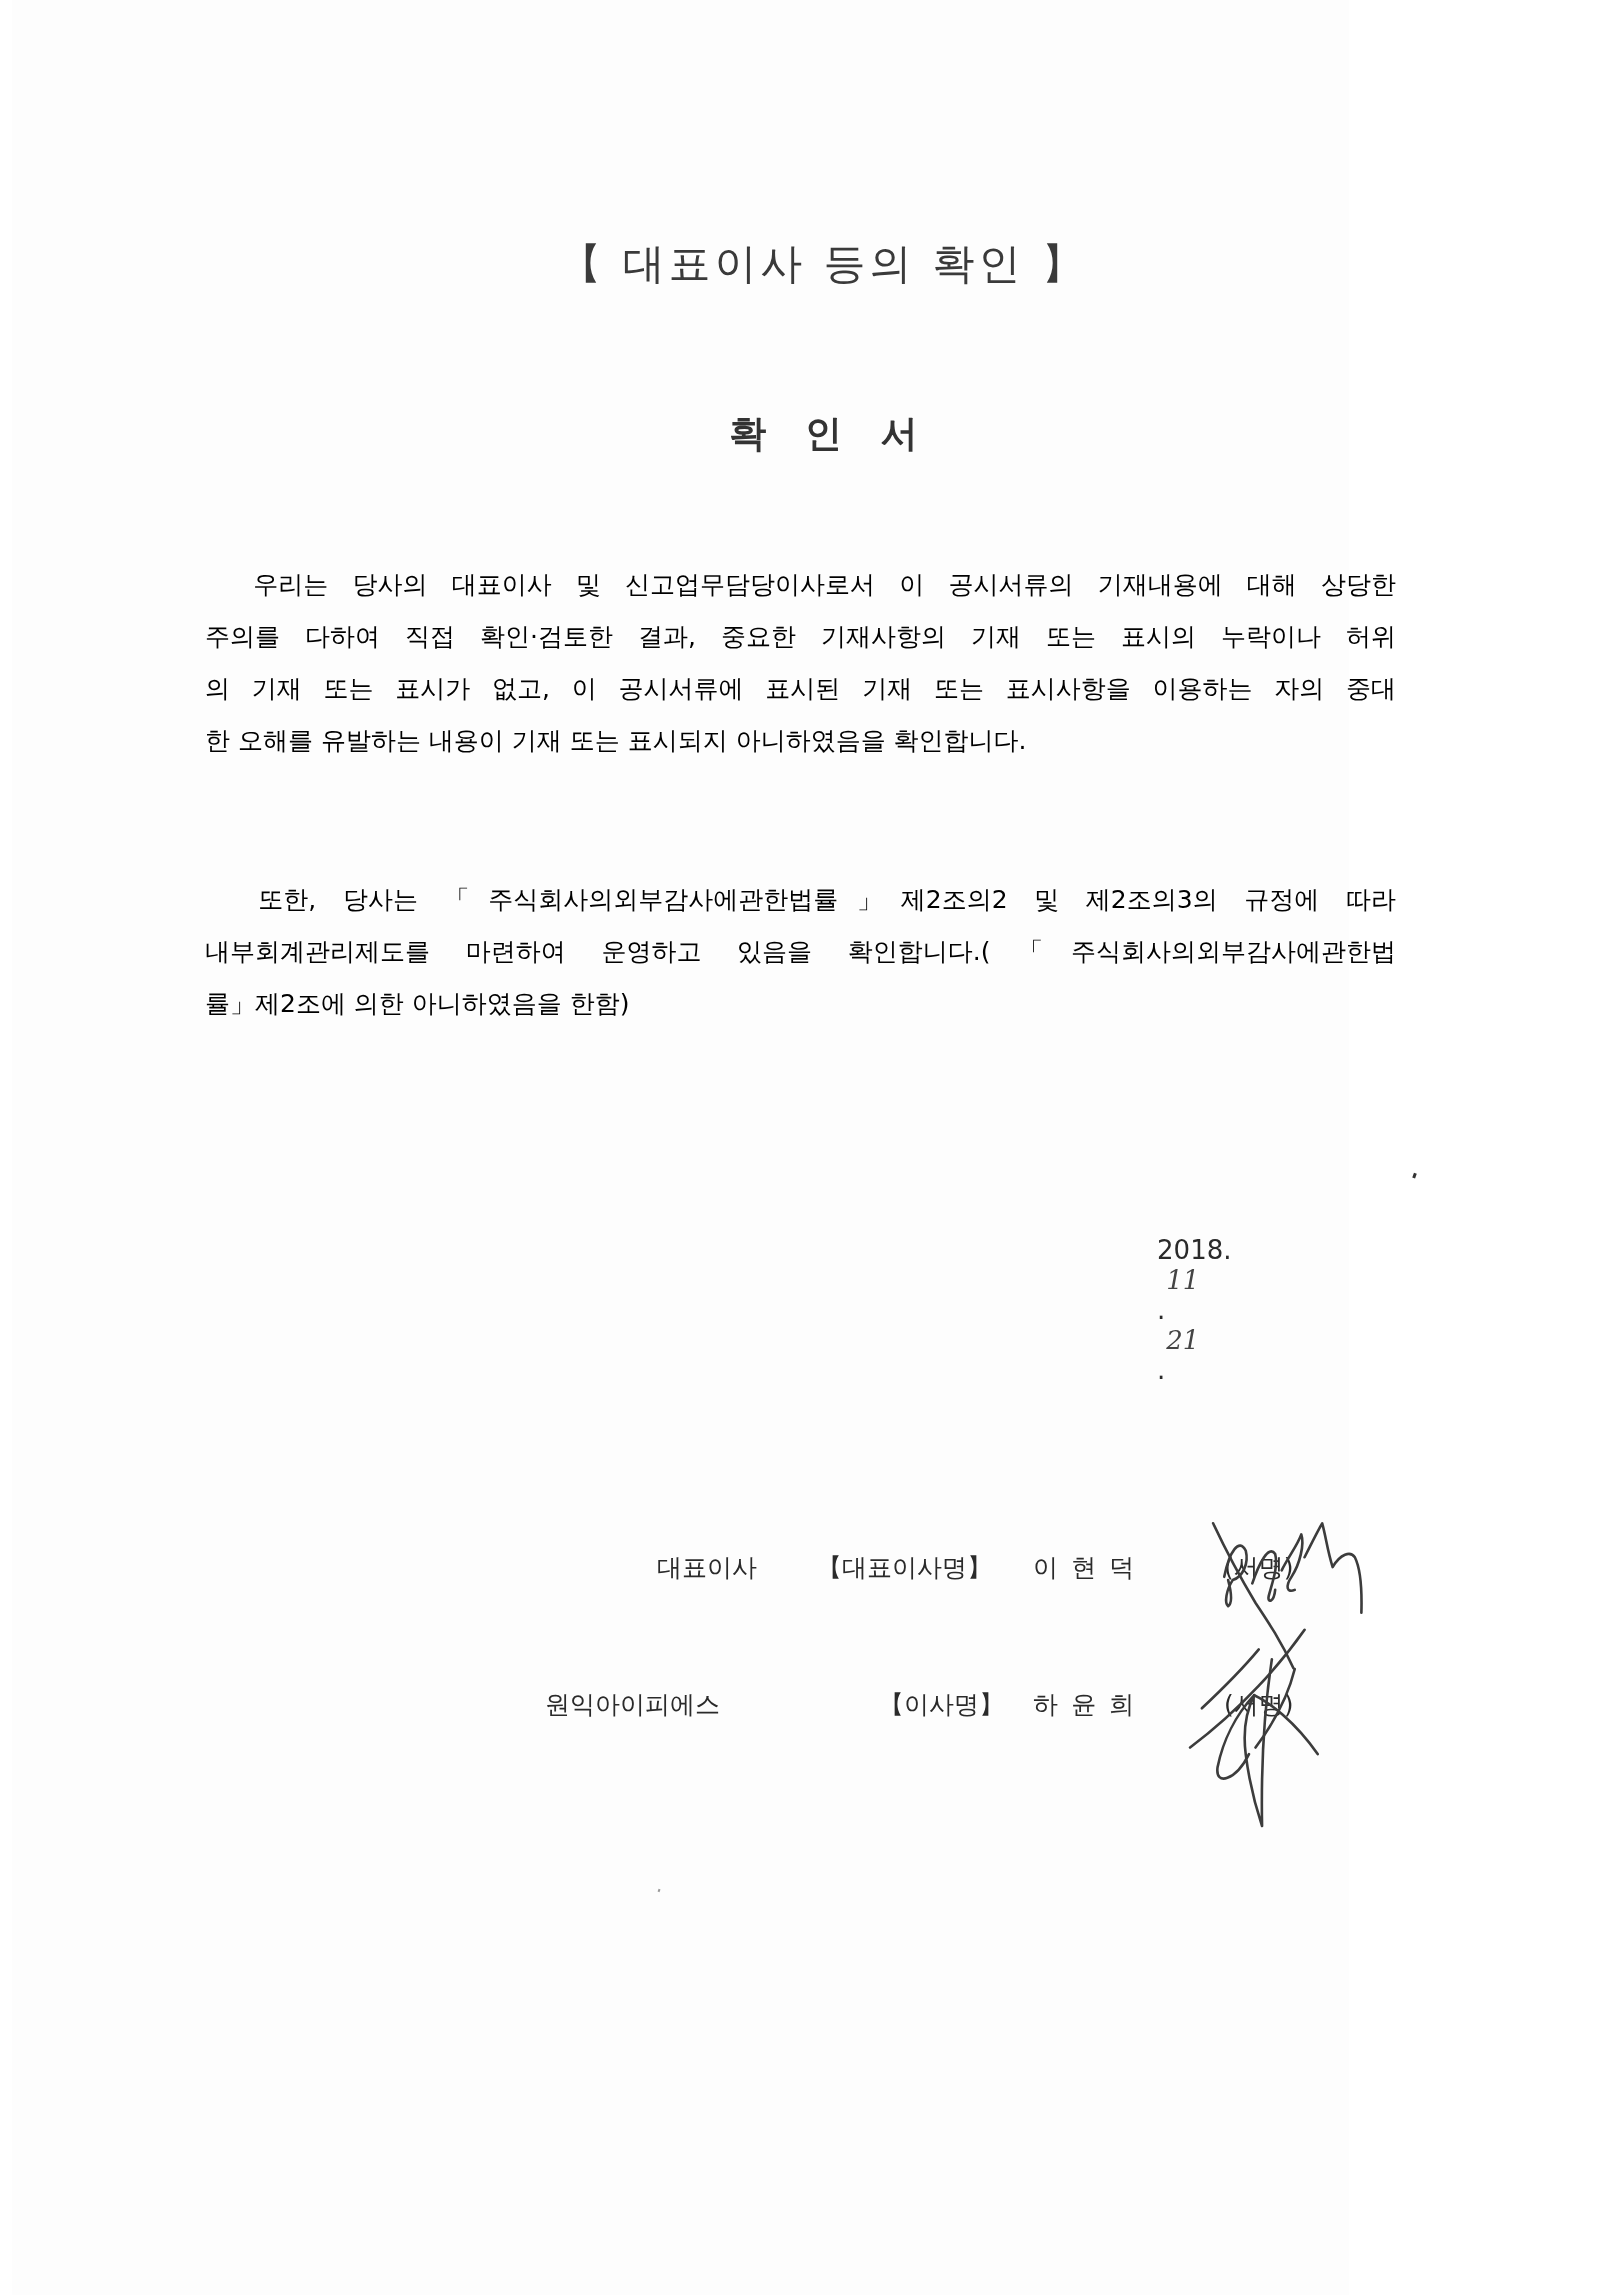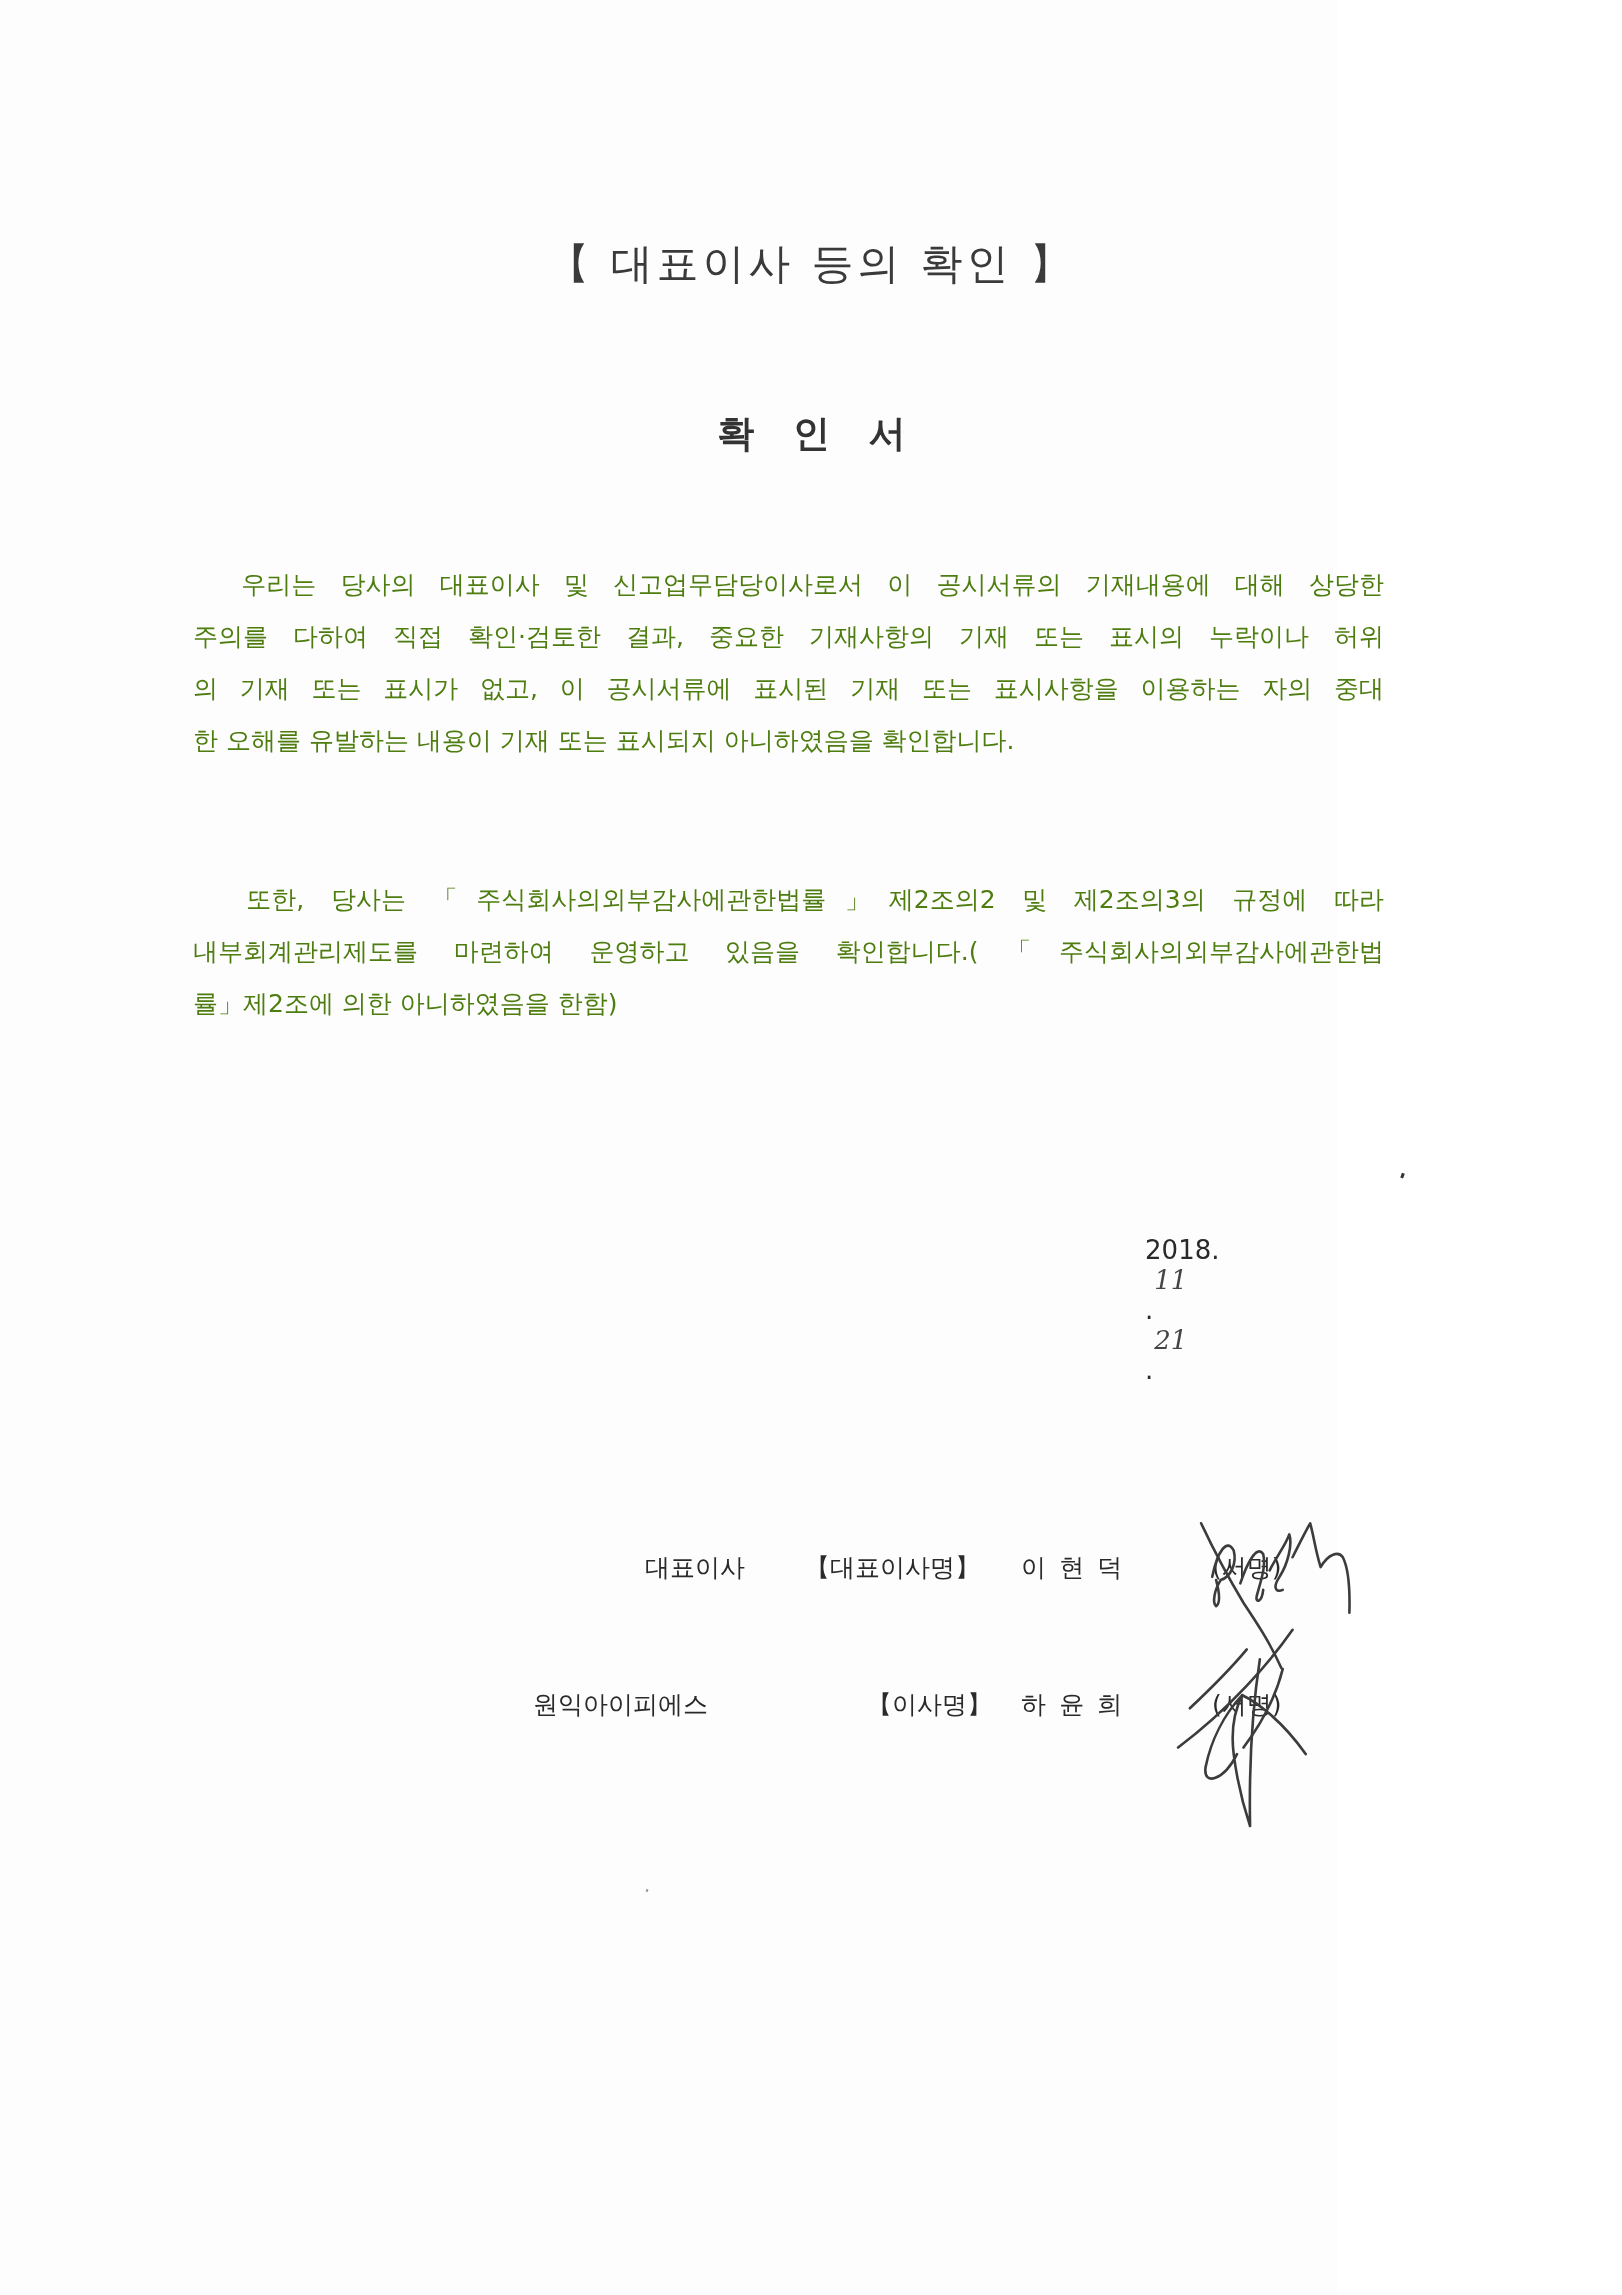--- a/index.html
+++ b/index.html
@@ -10,21 +10,21 @@
     body {
       width: 1623px;
       height: 2295px;
       position: relative;
       overflow: hidden;
       font-family: "DejaVu Sans", "Liberation Sans", sans-serif;
       color: #2b2b2b;
     }
     .page {
       position: absolute;
-      left: 0; top: 0;
+      left: 12px; top: 0;
       width: 1337px;
       height: 2295px;
       background: #fdfdfd;
     }
     .doc-title {
       position: absolute;
       left: 0; width: 1623px;
       top: 236px;
       text-align: center;
       font-size: 42px;
@@ -41,21 +41,21 @@
       color: #333;
       white-space: pre;
       font-weight: bold;
     }
     .para {
       position: absolute;
       left: 193px;
       width: 1191px;
       font-size: 25px;
       line-height: 52px;
-      color: #4d7c0f;
+      color: #000000;
     }
     .para .line {
       display: block;
       white-space: pre;
       text-align: justify;
       text-align-last: justify;
       height: 52px;
     }
     .para .line.last {
       text-align-last: left;

